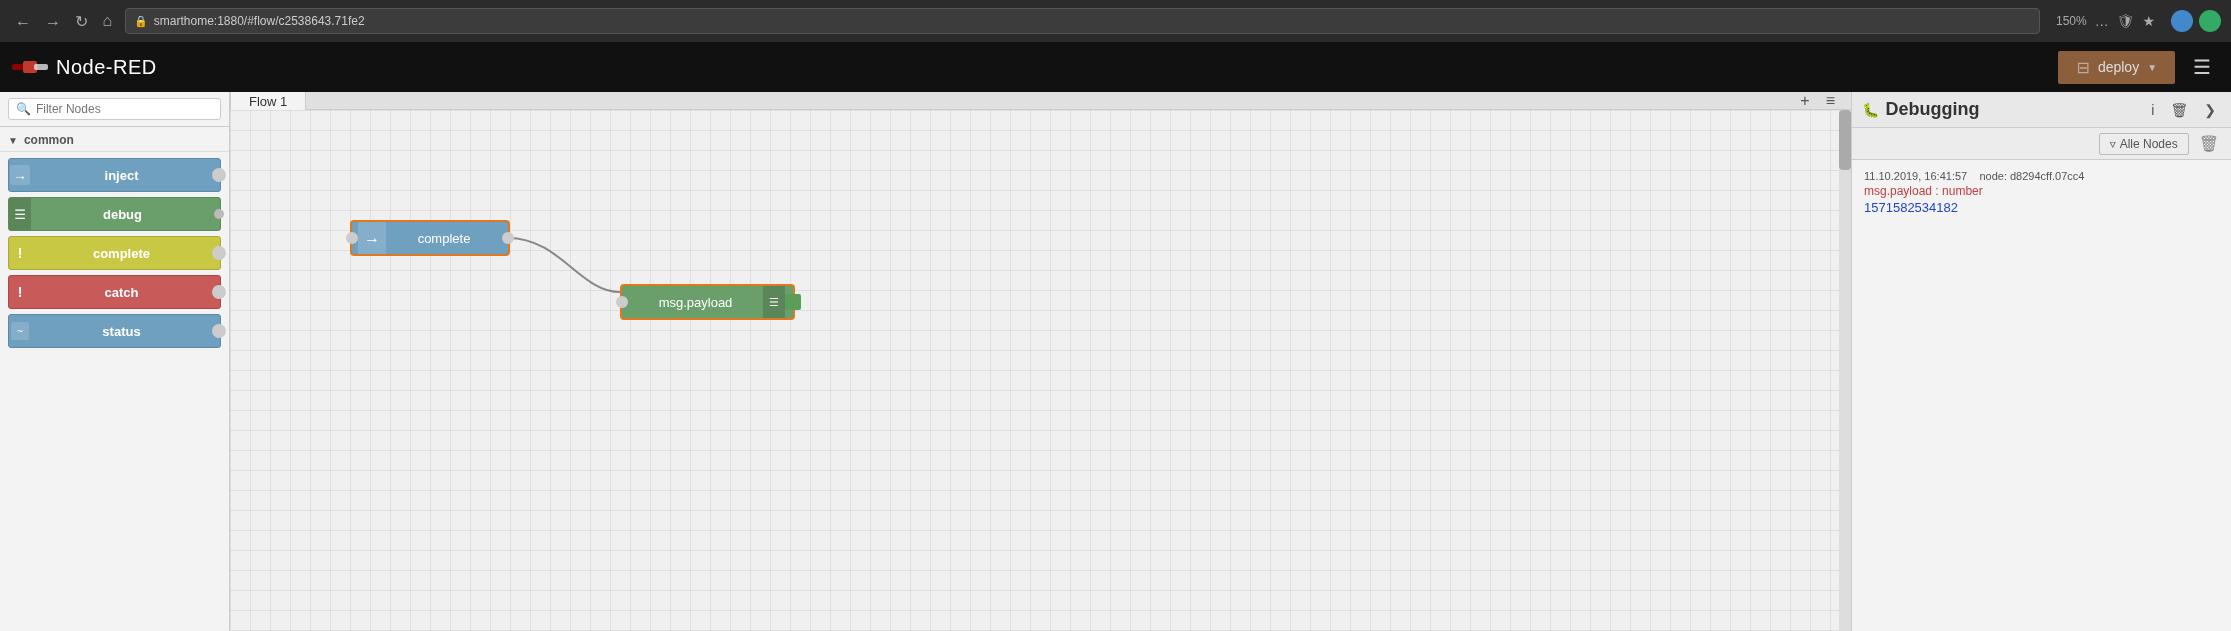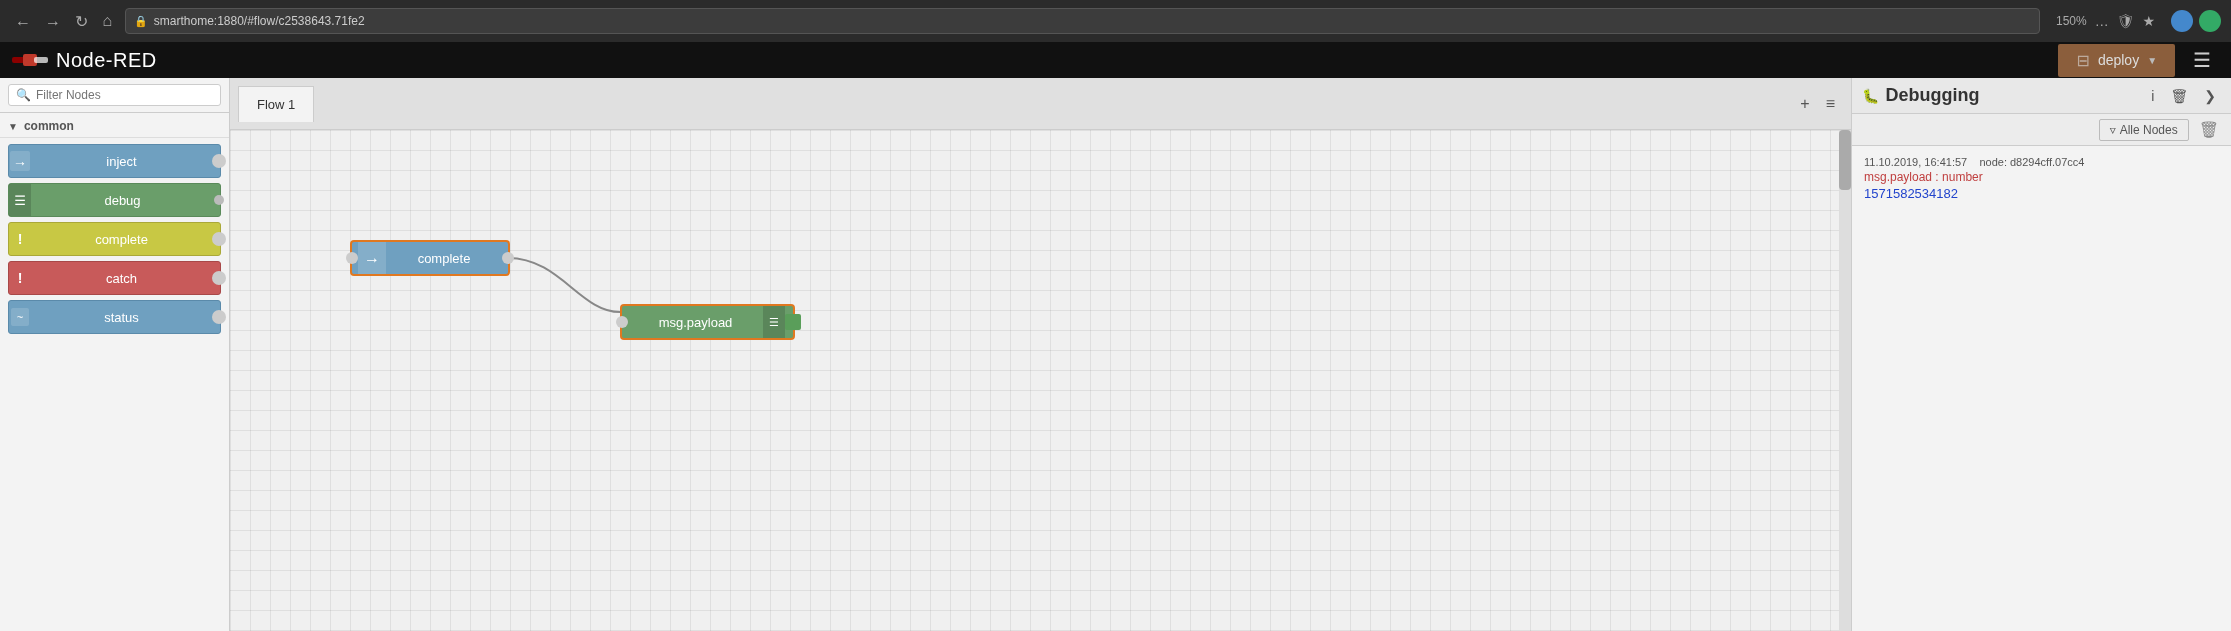--- a/index.html
+++ b/index.html
@@ -33,21 +33,21 @@
     .browser-right-icons { display: flex; gap: 6px; align-items: center; margin-left: 8px; }
     .browser-avatar { width: 22px; height: 22px; border-radius: 50%; background: #4488cc; }
 
     
     .app-container {
       display: flex; flex-direction: column; flex: 1; background: #1a1a1a; overflow: hidden;
     }
 
     
     .topbar {
-      background: #111; height: 36px; display: flex; align-items: center;
+      background: #111; height: 50px; display: flex; align-items: center;
       padding: 0 12px; flex-shrink: 0; justify-content: space-between;
     }
     .topbar-left { display: flex; align-items: center; gap: 10px; }
     .nodered-logo { display: flex; align-items: center; gap: 8px; }
     .logo-icon {
       width: 36px; height: 22px; position: relative; display: flex; align-items: center;
     }
     .logo-icon svg { width: 36px; height: 22px; }
     .logo-title { color: #fff; font-size: 20px; font-weight: 300; letter-spacing: 0.5px; }
     .topbar-right { display: flex; align-items: center; gap: 10px; }
@@ -110,38 +110,38 @@
     .node-status {
       background: #6fa0c0; border: 1px solid #5a8aaa;
     }
     .node-icon-port {
       width: 22px; height: 100%; display: flex; align-items: center; justify-content: center;
     }
     .node-icon-box {
       width: 20px; height: 20px; display: flex; align-items: center; justify-content: center;
     }
     .node-label {
-      flex: 1; text-align: center; font-size: 13px; color: #fff; font-weight: 400;
+      flex: 1; text-align: center; font-size: 13px; color: #fff; font-weight: 700;
     }
     .node-port-right {
       width: 14px; height: 14px; background: #ccc; border-radius: 50%; margin-right: -6px; z-index: 2;
     }
     .node-port-right-small {
       width: 10px; height: 10px; background: #bbb; border-radius: 50%; margin-right: -4px;
     }
     .node-exclaim { font-size: 14px; font-weight: bold; color: #fff; }
 
     
     .canvas-area {
       flex: 1; display: flex; flex-direction: column; background: #f0f0f0; overflow: hidden;
       position: relative;
     }
     .canvas-tabs {
-      background: #e0e0e0; display: flex; align-items: center; height: 52px;
-      border-bottom: 1px solid #ccc; padding-left: 8px; flex-shrink: 0;
+      background: #e0e0e0; display: flex; align-items: center; height: 18px;
+      border-bottom: 1px solid #ccc; padding-left: 0; flex-shrink: 0;
     }
     .flow-tab {
       background: #f3f3f3; border: 1px solid #ccc; border-bottom: none;
       padding: 0 18px; height: 36px; display: flex; align-items: center;
       font-size: 13px; color: #333; cursor: pointer; font-weight: 500;
     }
     .canvas-tab-actions {
       margin-left: auto; display: flex; align-items: center; gap: 4px; padding-right: 10px;
     }
     .tab-action-btn {

